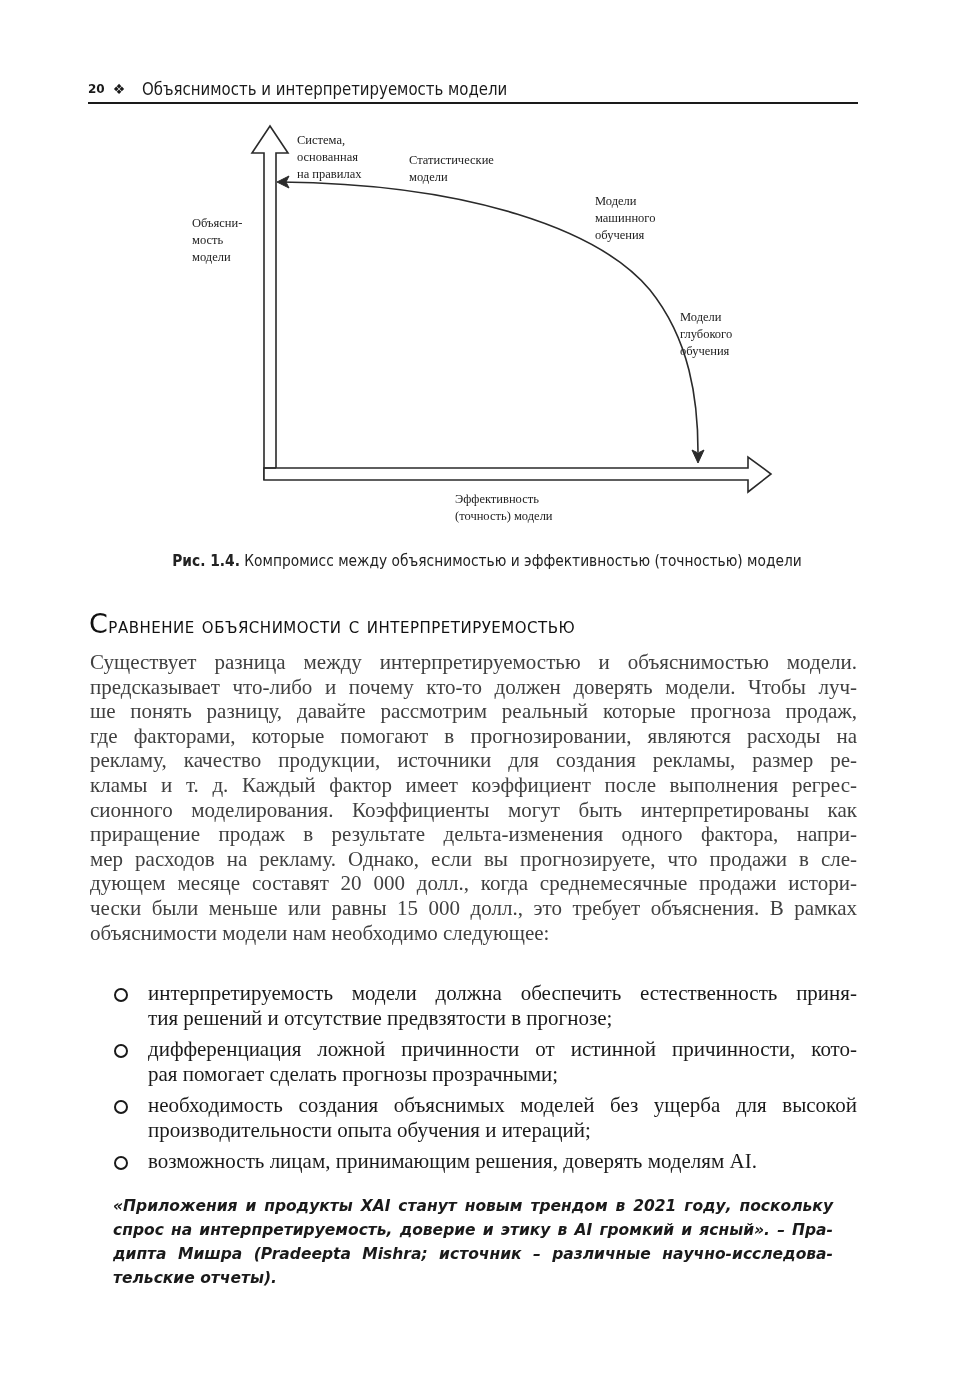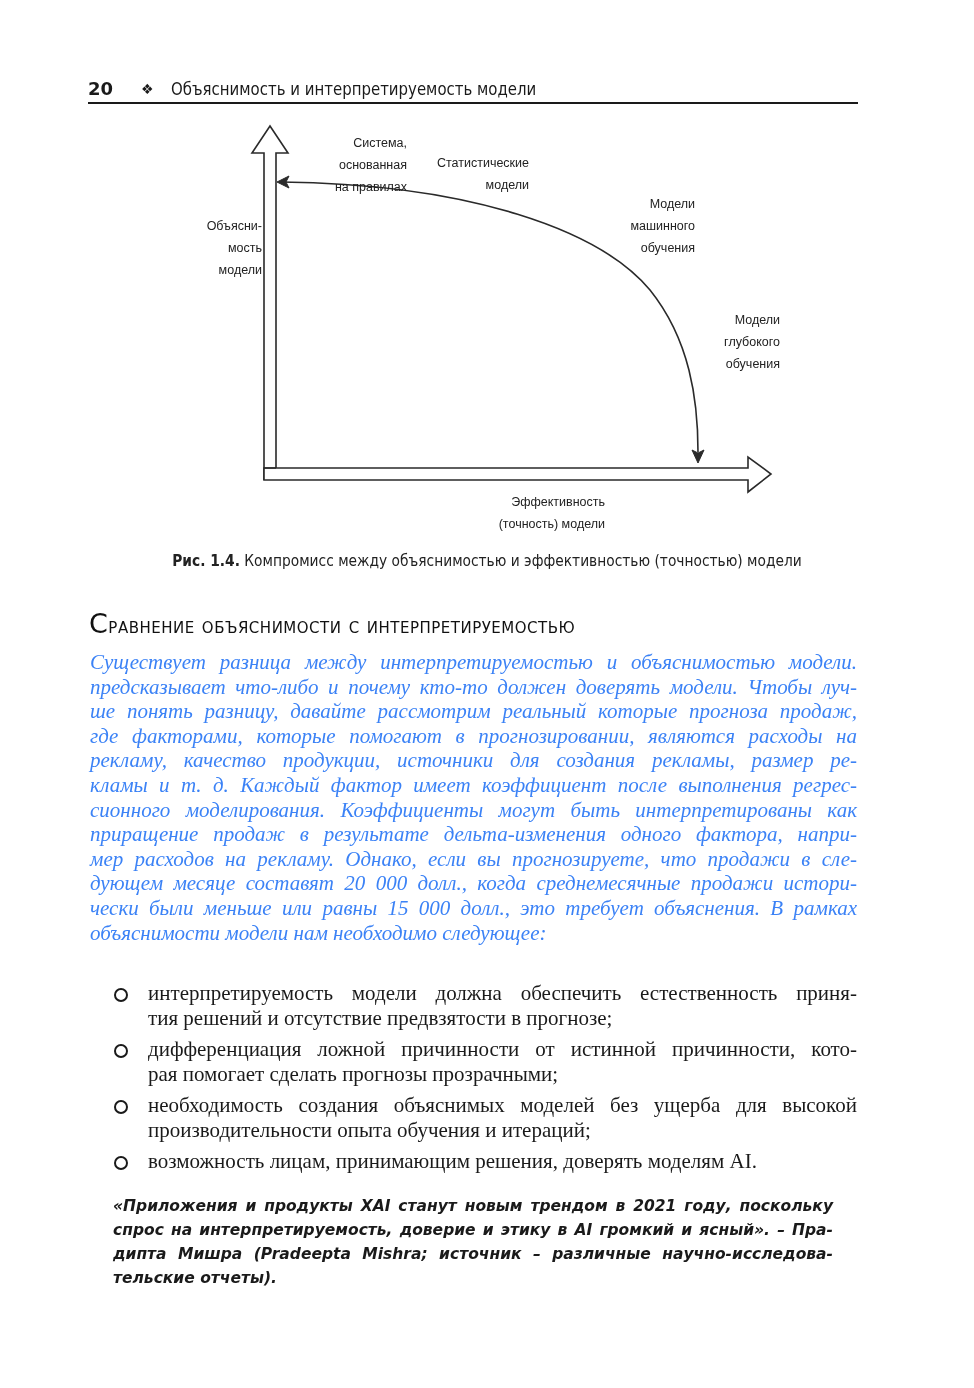--- a/index.html
+++ b/index.html
@@ -3,48 +3,48 @@
   <meta charset="utf-8">
   <style>
     html, body { margin: 0; padding: 0; background: #ffffff; }
     body { width: 974px; height: 1388px; position: relative; overflow: hidden; color: #1a1a1a; }
     .running-head {
       position: absolute; left: 88px; top: 76px; width: 770px; height: 26px;
       border-bottom: 2px solid #1a1a1a;
       font-family: "DejaVu Sans", sans-serif; font-size: 17px; line-height: 26px;
       display: flex; align-items: center;
     }
-    .running-head .page-num { font-weight: bold; font-size: 18px; margin-right: 28px; }
+    .running-head .page-num { font-weight: bold; font-size: 12px; margin-right: 8px; }
     .running-head .ornament { font-size: 14px; margin-right: 18px; letter-spacing: -1px; }
     .running-head .title { font-size: 17px; transform: scaleX(0.88); transform-origin: left center; white-space: nowrap; }
 
     .figure { position: absolute; left: 0; top: 0; width: 974px; height: 600px; }
     .figure svg { position: absolute; left: 0; top: 0; }
     .fig-label {
-      position: absolute; font-family: Liberation Sans, sans-serif; font-size: 12.5px;
-      line-height: 22px; text-align: right; color: #222; white-space: pre-line;
+      position: absolute; font-family: Liberation Serif, serif; font-size: 12.5px;
+      line-height: 17px; text-align: left; color: #222; white-space: pre-line;
     }
     .caption {
       position: absolute; left: 0; width: 974px; top: 552px; text-align: center;
       font-family: "DejaVu Sans", sans-serif; font-size: 15px; color: #222;
       transform: scaleX(0.92); transform-origin: center;
     }
     .caption .cap-label { font-weight: bold; }
 
     .section-title {
       position: absolute; left: 89px; top: 608px;
       font-family: "DejaVu Sans", sans-serif; font-size: 21px; letter-spacing: 0.5px;
       font-variant: small-caps; color: #111; white-space: nowrap;
     }
     .section-title .first { font-size: 27px; }
 
     .body-text {
       position: absolute; left: 90px; width: 767px;
       font-family: "Liberation Serif", serif; font-size: 21px; line-height: 24.6px;
-      text-align: justify; color: #3b82f6; font-style: italic;
+      text-align: justify; color: #404040;
     }
     .para { top: 650px; }
     .line { display: block; text-align: justify; text-align-last: justify; white-space: nowrap; }
     .line.last { text-align-last: left; }
 
     .bullets { position: absolute; left: 90px; top: 981px; width: 767px; margin: 0; padding: 0; list-style: none;
       font-family: "Liberation Serif", serif; font-size: 21px; line-height: 25px; color: #1a1a1a; }
     .bullets li { position: relative; padding-left: 58px; margin-bottom: 6px; }
     .bullets .bullet-mark {
       position: absolute; left: 24px; top: 7px; width: 10px; height: 10px;

